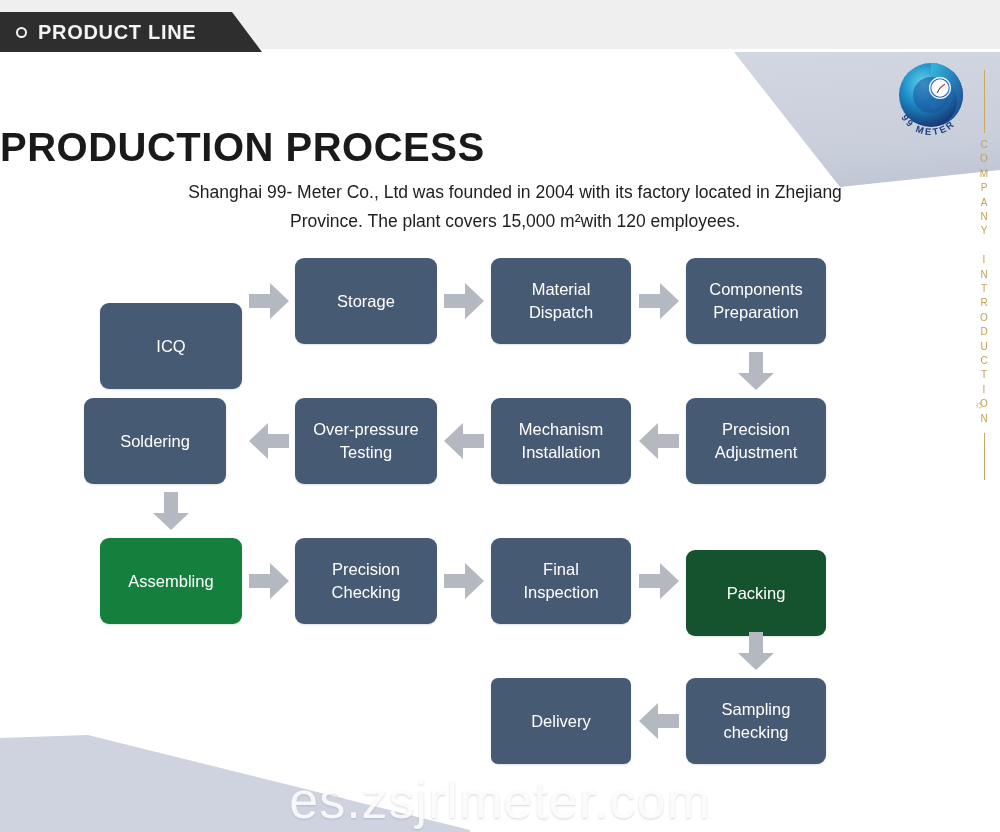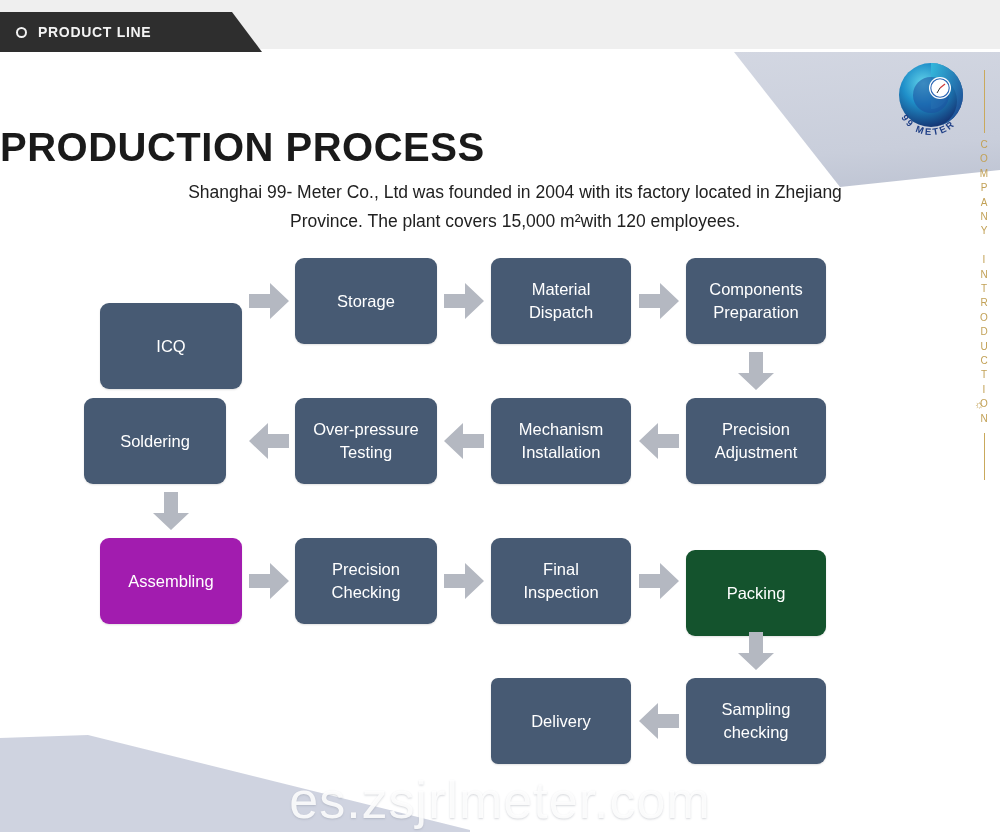--- a/index.html
+++ b/index.html
@@ -53,21 +53,21 @@
     width: 11px;
     height: 11px;
     border: 2.5px solid #f2f2f2;
     border-radius: 50%;
     box-sizing: border-box;
     margin-right: 11px;
     flex: 0 0 auto;
   }
   .header-title {
     color: #f4f4f4;
-    font-size: 14px;
+    font-size: 20px;
     font-weight: bold;
     letter-spacing: 0.7px;
     white-space: nowrap;
   }
 
   
   .deco-topright {
     position: absolute;
     right: 0;
     top: 52px;
@@ -275,21 +275,21 @@
       </div>
       <div class="node" style="left: 295px; top: 398px; width: 142px; height: 86px; background: rgb(71, 90, 115);">
         <span>Over-pressure<br>Testing</span>
       </div>
       <div class="node" style="left: 491px; top: 398px; width: 140px; height: 86px; background: rgb(71, 90, 115);">
         <span>Mechanism<br>Installation</span>
       </div>
       <div class="node" style="left: 686px; top: 398px; width: 140px; height: 86px; background: rgb(71, 90, 115);">
         <span>Precision<br>Adjustment</span>
       </div>
-      <div class="node" style="left: 100px; top: 538px; width: 142px; height: 86px; background: #a21caf;">
+      <div class="node" style="left: 100px; top: 538px; width: 142px; height: 86px; background: #15803d;">
         <span>Assembling</span>
       </div>
       <div class="node" style="left: 295px; top: 538px; width: 142px; height: 86px; background: rgb(71, 90, 115);">
         <span>Precision<br>Checking</span>
       </div>
       <div class="node" style="left: 491px; top: 538px; width: 140px; height: 86px; background: rgb(71, 90, 115);">
         <span>Final<br>Inspection</span>
       </div>
       <div class="node" style="left: 686px; top: 550px; width: 140px; height: 86px; background: #14532d;">
         <span>Packing</span>

